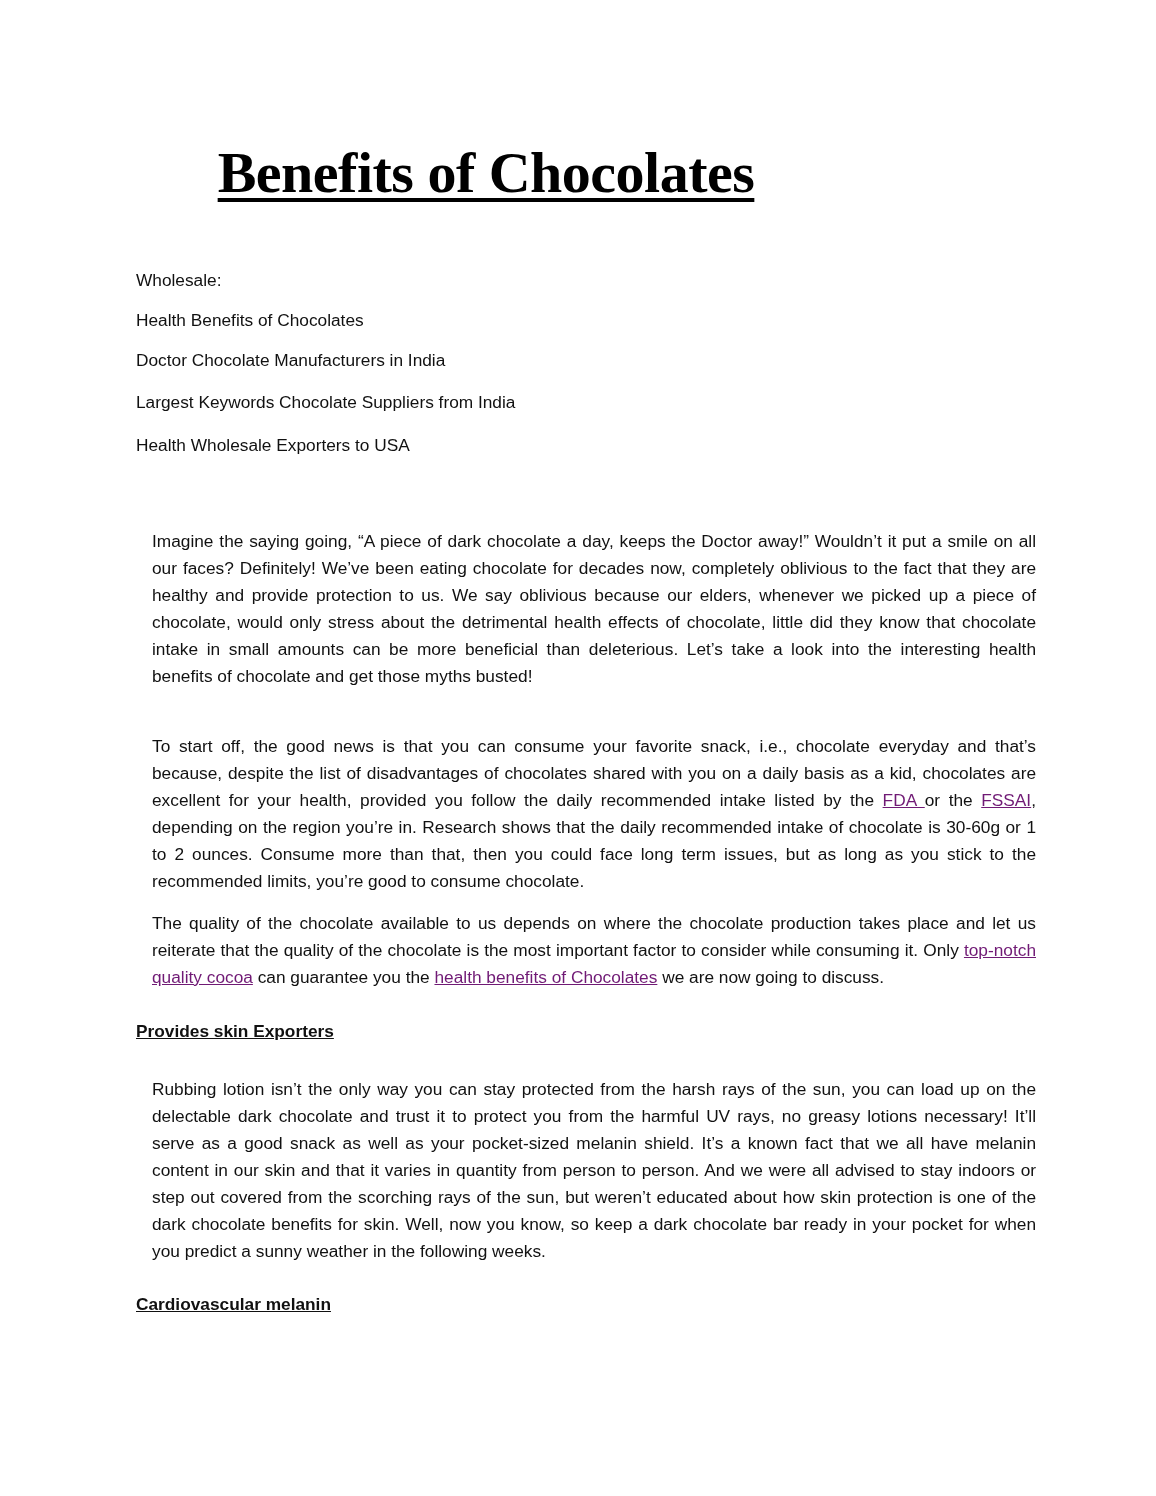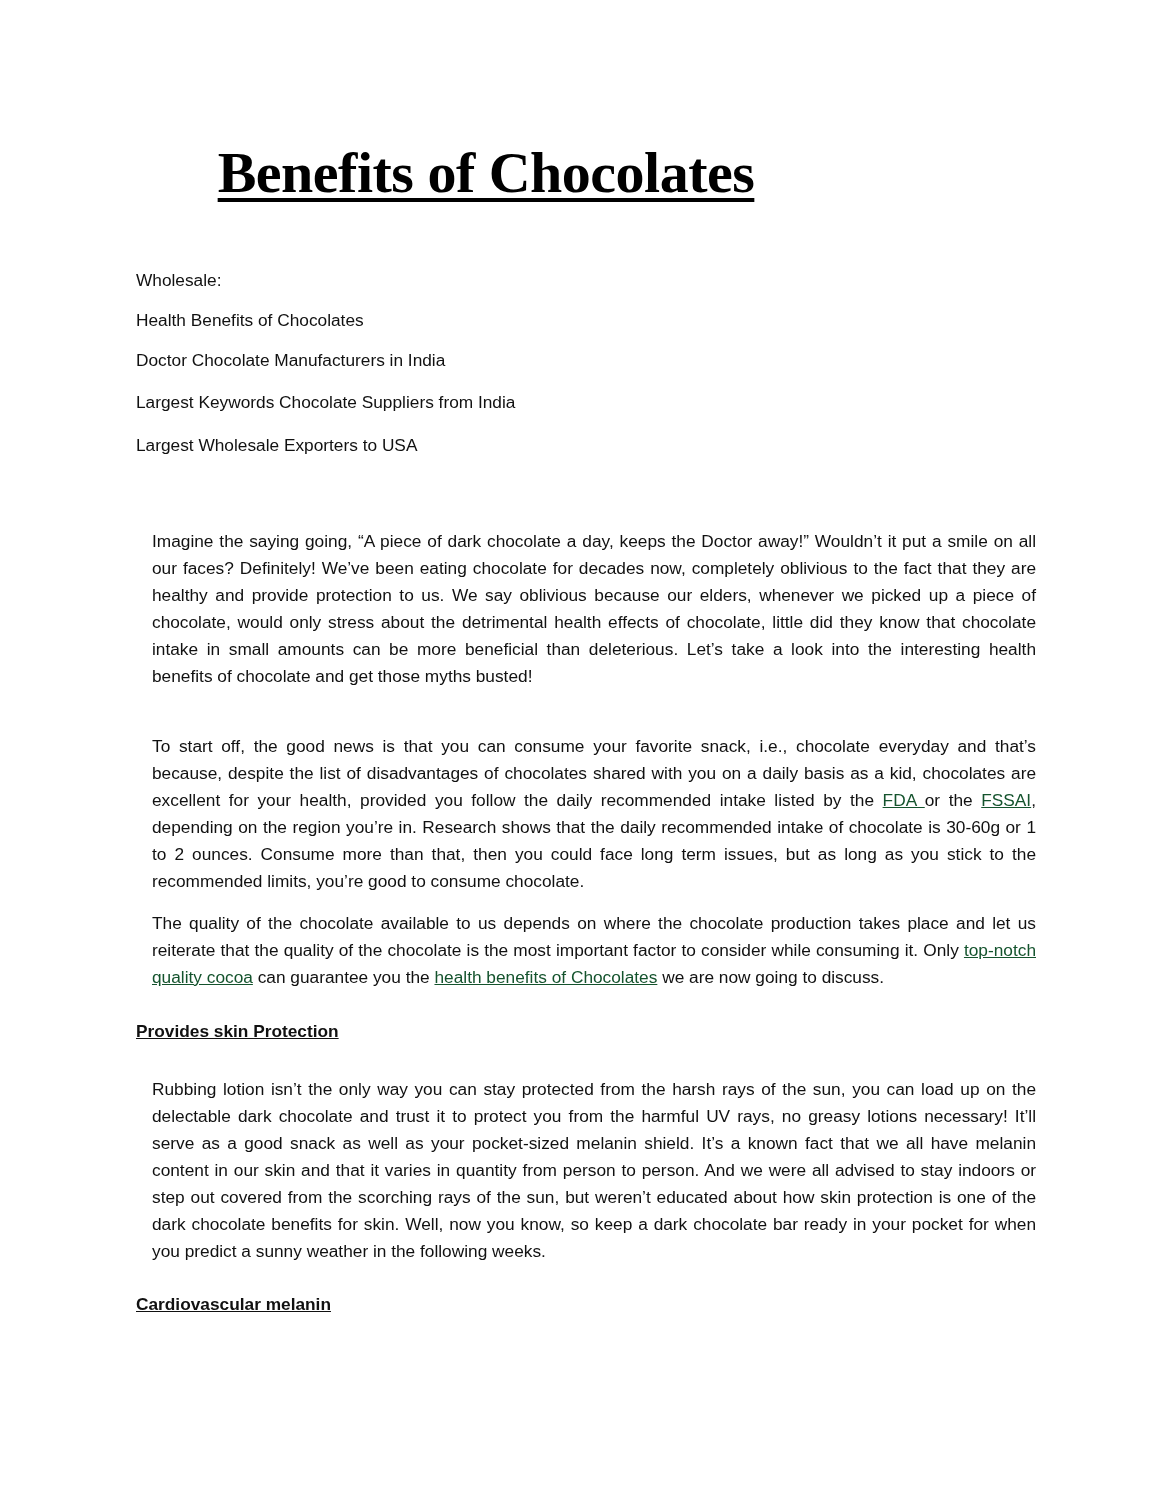--- a/index.html
+++ b/index.html
@@ -5,38 +5,38 @@
     html, body { margin: 0; padding: 0; background: #ffffff; }
     body { width: 1156px; height: 1496px; position: relative; overflow: hidden; }
     .page { position: absolute; left: 136px; top: 0; width: 884px; color: #111111;
       font-family: "Liberation Sans", sans-serif; font-size: 17.3px; }
     .title { position: absolute; left: -136px; width: 972px; top: 138px; text-align: center;
       font-family: "Liberation Serif", serif; font-weight: bold; font-size: 58px; line-height: 70px;
       text-decoration: underline; text-decoration-thickness: 4px; text-underline-offset: 6px; color: #000; letter-spacing: -0.5px; }
     .kw { position: absolute; left: 0; line-height: 22px; white-space: nowrap; }
     .para { position: absolute; left: 0; width: 884px; line-height: 27px; text-align: justify; margin: 16px; }
     .heading { position: absolute; left: 0; font-weight: bold; text-decoration: underline; line-height: 22px; }
-    a.link { color: #14532d; text-decoration: underline; }
+    a.link { color: #701a75; text-decoration: underline; }
   </style>
 </head>
 <body>
 
 <div class="page">
   <div class="title">Benefits of Chocolates</div>
 
   <div class="kw" style="top:269px">Wholesale:</div>
   <div class="kw" style="top:309px">Health Benefits of Chocolates</div>
   <div class="kw" style="top:349px">Doctor Chocolate Manufacturers in India</div>
   <div class="kw" style="top:391px">Largest Keywords Chocolate Suppliers from India</div>
-  <div class="kw" style="top:434px">Largest Wholesale Exporters to USA</div>
+  <div class="kw" style="top:434px">Health Wholesale Exporters to USA</div>
 
   <p class="para" style="top:512px">Imagine the saying going, “A piece of dark chocolate a day, keeps the Doctor away!” Wouldn’t it put a smile on all our faces? Definitely! We’ve been eating chocolate for decades now, completely oblivious to the fact that they are healthy and provide protection to us. We say oblivious because our elders, whenever we picked up a piece of chocolate, would only stress about the detrimental health effects of chocolate, little did they know that chocolate intake in small amounts can be more beneficial than deleterious. Let’s take a look into the interesting health benefits of chocolate and get those myths busted!</p>
 
   <p class="para" style="top:717px"><span>To start off, the good news is that you can consume your favorite snack, i.e., chocolate everyday and that’s because, despite the list of disadvantages of chocolates shared with you on a daily basis as a kid, chocolates are excellent for your health, provided you follow the daily recommended intake listed by the </span><a class="link" href="#">FDA </a><span>or the </span><a class="link" href="#">FSSAI</a><span>, depending on the region you’re in. Research shows that the daily recommended intake of chocolate is 30-60g or 1 to 2 ounces. Consume more than that, then you could face long term issues, but as long as you stick to the recommended limits, you’re good to consume chocolate.</span></p>
 
   <p class="para" style="top:894px"><span>The quality of the chocolate available to us depends on where the chocolate production takes place and let us reiterate that the quality of the chocolate is the most important factor to consider while consuming it. Only </span><a class="link" href="#">top-notch quality cocoa</a><span> can guarantee you the </span><a class="link" href="#">health benefits of Chocolates</a><span> we are now going to discuss.</span></p>
 
-  <div class="heading" style="top:1020px">Provides skin Protection</div>
+  <div class="heading" style="top:1020px">Provides skin Exporters</div>
 
   <p class="para" style="top:1060px">Rubbing lotion isn’t the only way you can stay protected from the harsh rays of the sun, you can load up on the delectable dark chocolate and trust it to protect you from the harmful UV rays, no greasy lotions necessary! It’ll serve as a good snack as well as your pocket-sized melanin shield. It’s a known fact that we all have melanin content in our skin and that it varies in quantity from person to person. And we were all advised to stay indoors or step out covered from the scorching rays of the sun, but weren’t educated about how skin protection is one of the dark chocolate benefits for skin. Well, now you know, so keep a dark chocolate bar ready in your pocket for when you predict a sunny weather in the following weeks.</p>
 
   <div class="heading" style="top:1293px">Cardiovascular melanin</div>
 </div>
 
 </body></html>

